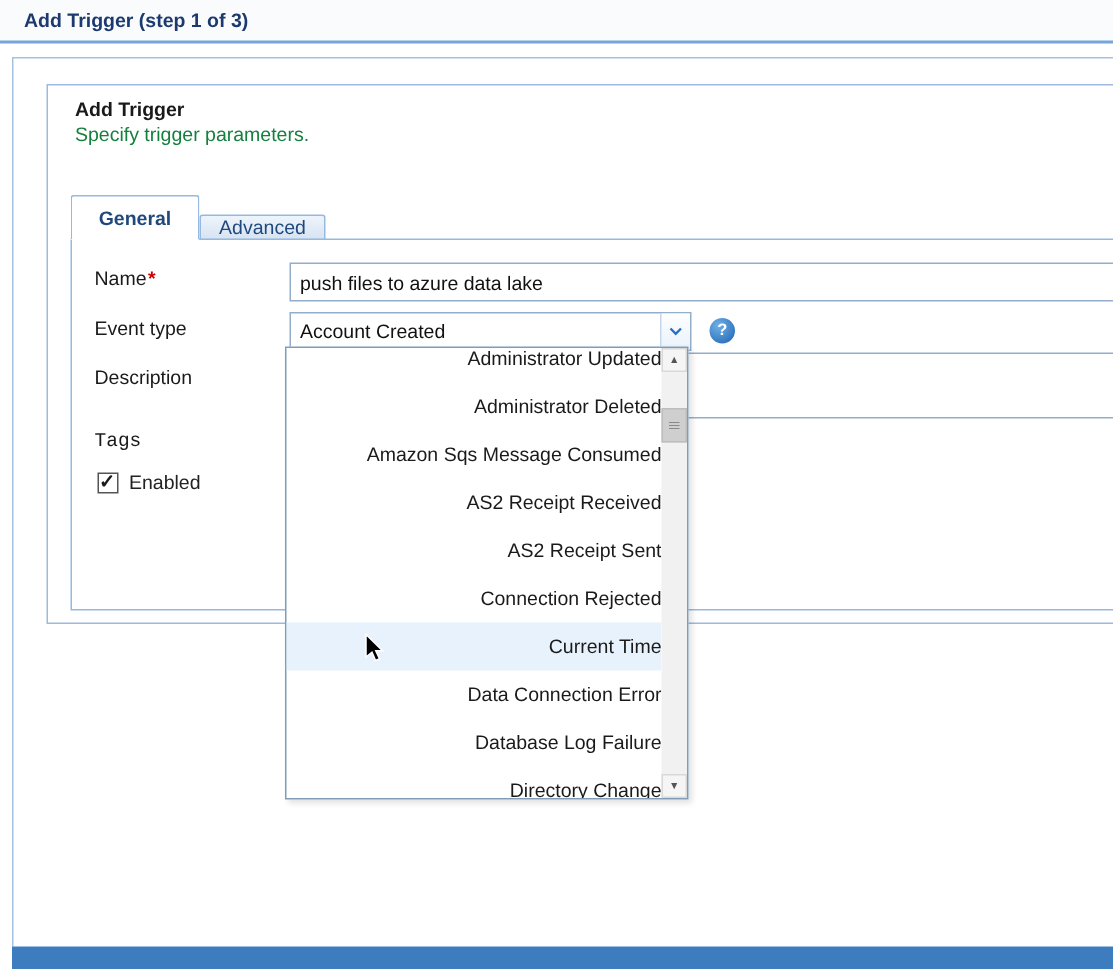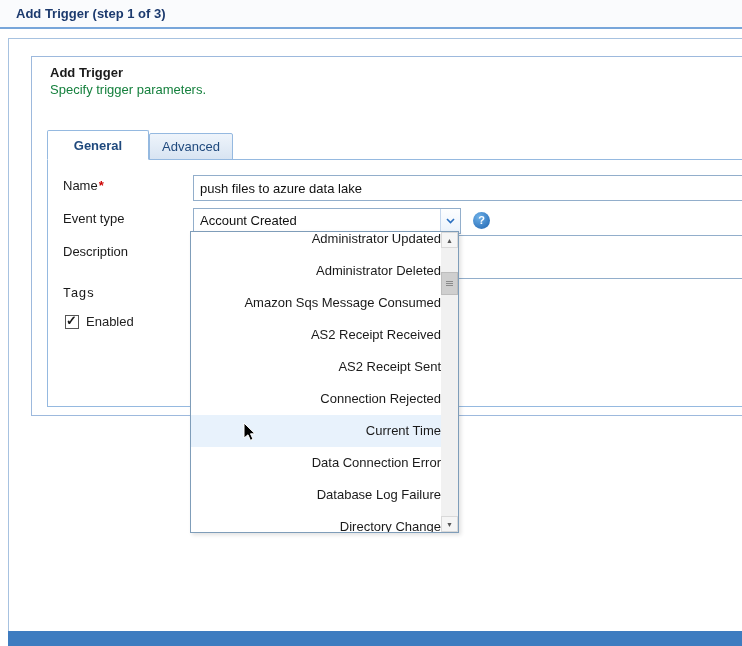--- a/index.html
+++ b/index.html
@@ -20,22 +20,22 @@
   
   .panel { position:absolute; left:22px; top:17px; width:730px; height:360px;
            border:1px solid #9db9dd; background:#fff; }
   .panel-heading { position:absolute; left:18px; top:8px; font-weight:bold; color:#1a1a1a; }
   .panel-subheading { position:absolute; left:18px; top:25px; color:#15803d; }
 
   
   .tabs { position:absolute; left:15px; top:73px; height:30px; display:flex; align-items:flex-end; z-index:2; }
   .tab { display:flex; align-items:center; justify-content:center; cursor:default;
          border:1px solid #95b9e0; border-radius:2px 2px 0 0; color:#1f497d; }
-  .tab.active { width:102px; height:30px; background:#fff; font-weight:bold; border-bottom:1px solid #fff; }
-  .tab.inactive { width:84px; height:27px; background:linear-gradient(#eef4fb,#d8e4f2);margin-top:32px; }
+  .tab.active { width:86px; height:30px; background:#fff; font-weight:bold; border-bottom:1px solid #fff; }
+  .tab.inactive { width:84px; height:17px; background:linear-gradient(#eef4fb,#d8e4f2);margin-top:32px; }
 
   
   .tab-content { position:absolute; left:15px; top:102px; width:700px; height:248px;
                  border:1px solid #95b9e0; background:#fff; z-index:1; }
 
   .field-label { position:absolute; color:#1a1a1a; }
   .req { color:#cc0000; font-weight:bold; margin-left:1px; }
 
   .text-input { position:absolute; left:145px; top:15px; width:560px; height:26px;
                 border:1px solid #92aecb; padding:0 6px; font-family:"Liberation Sans",sans-serif;

